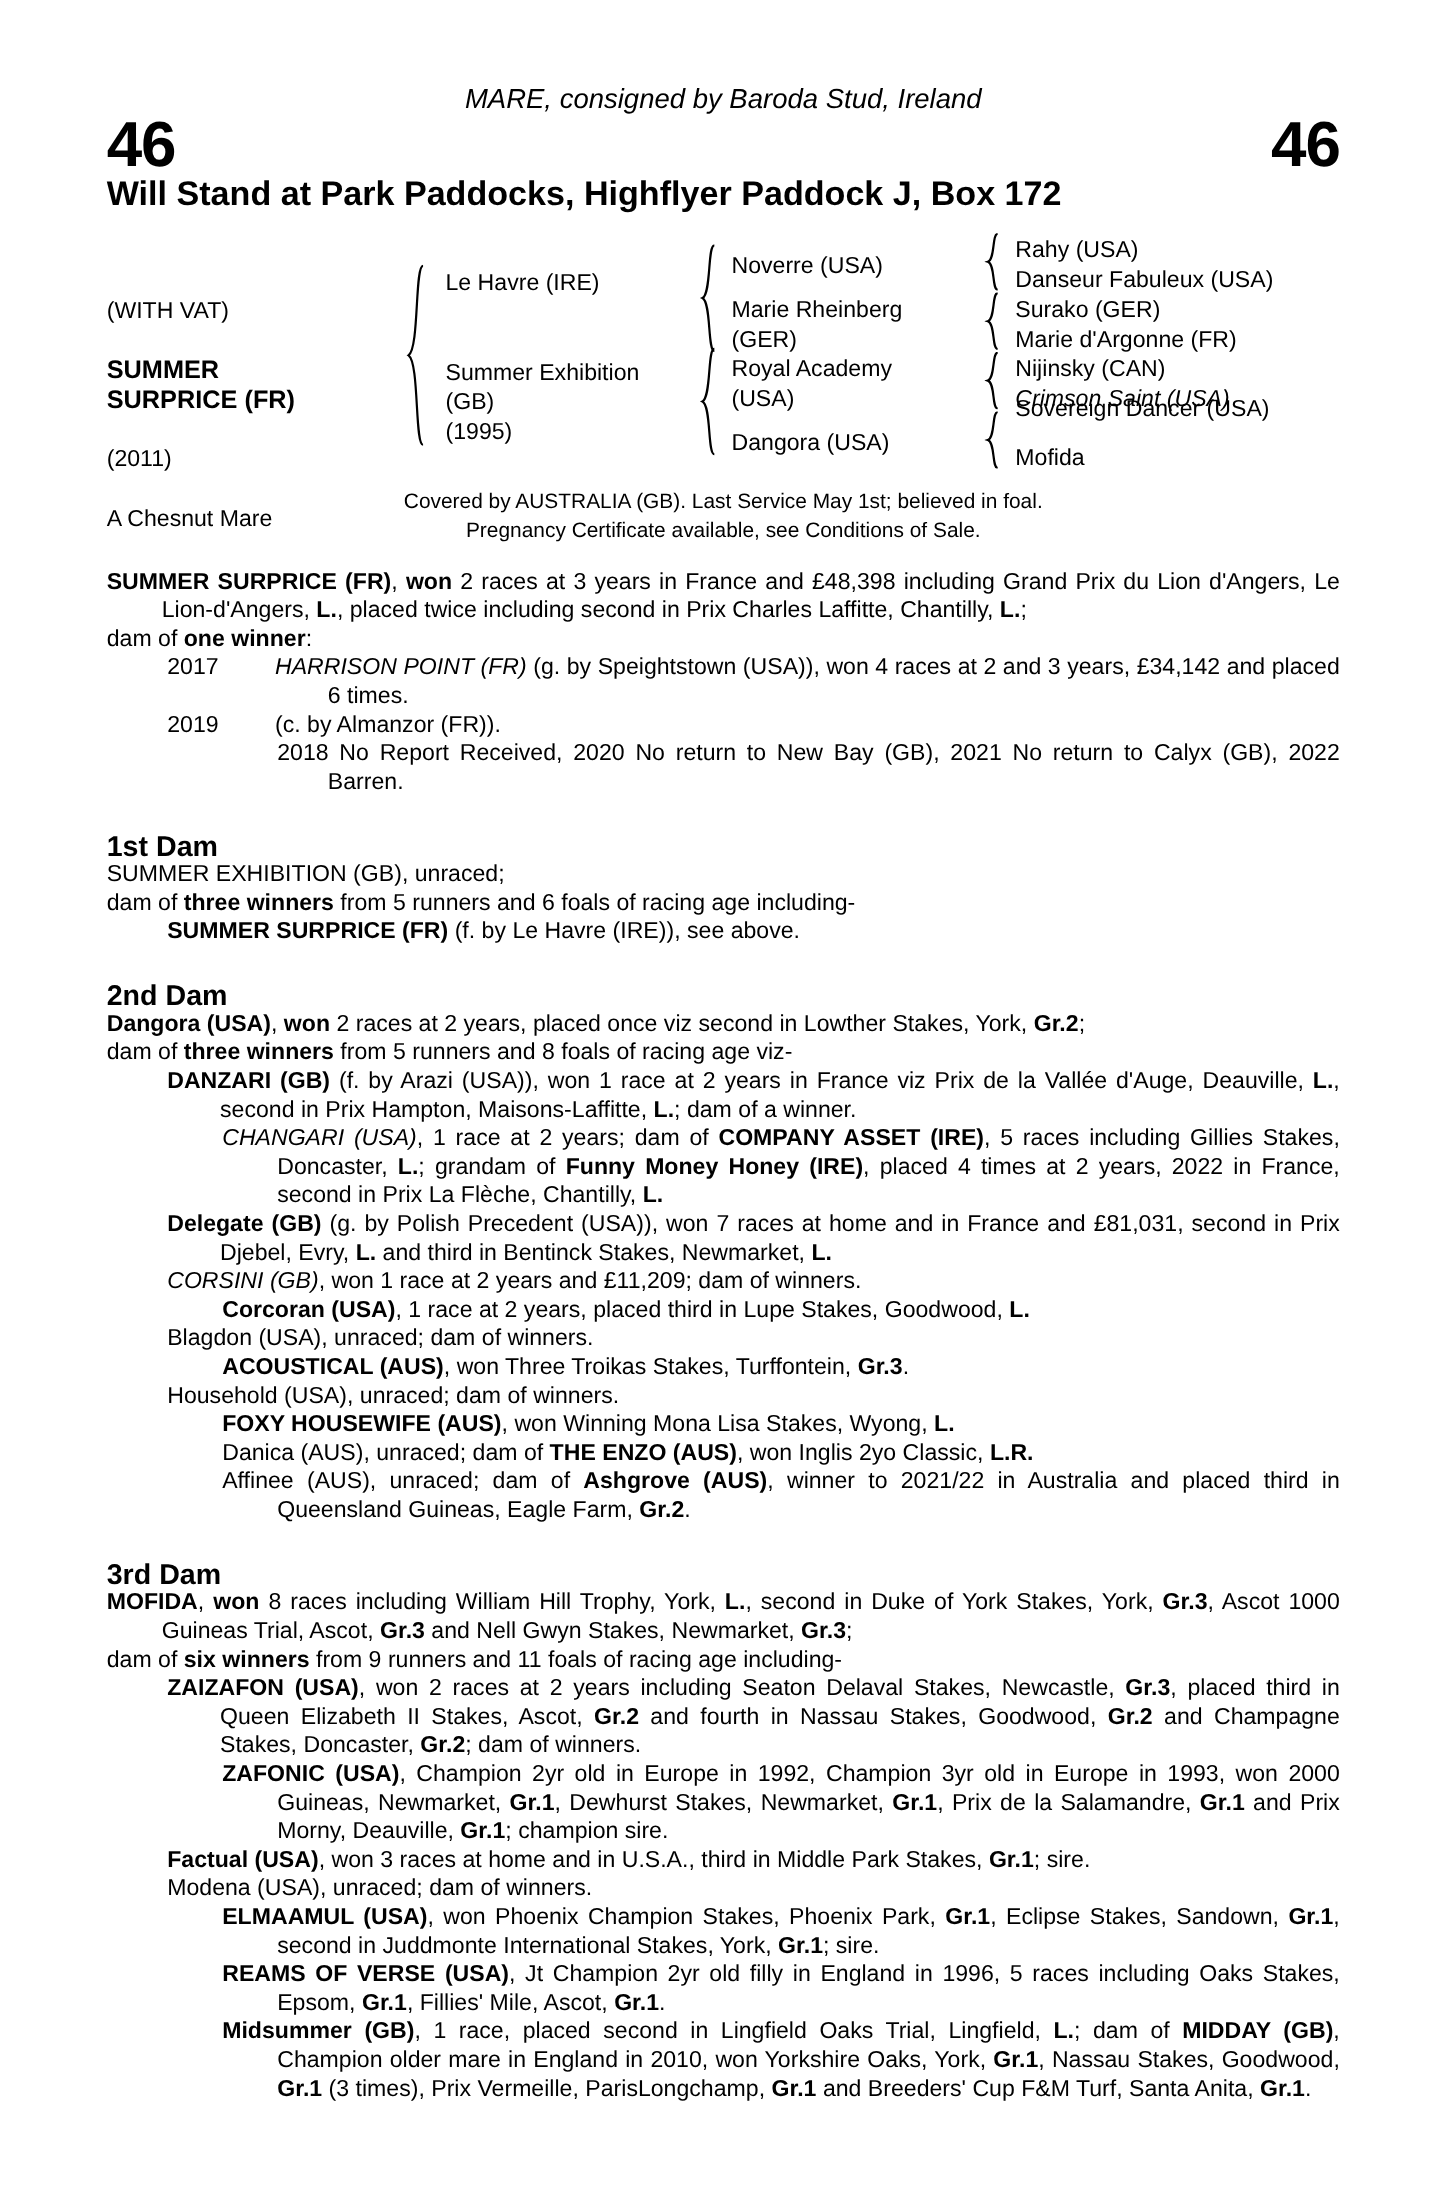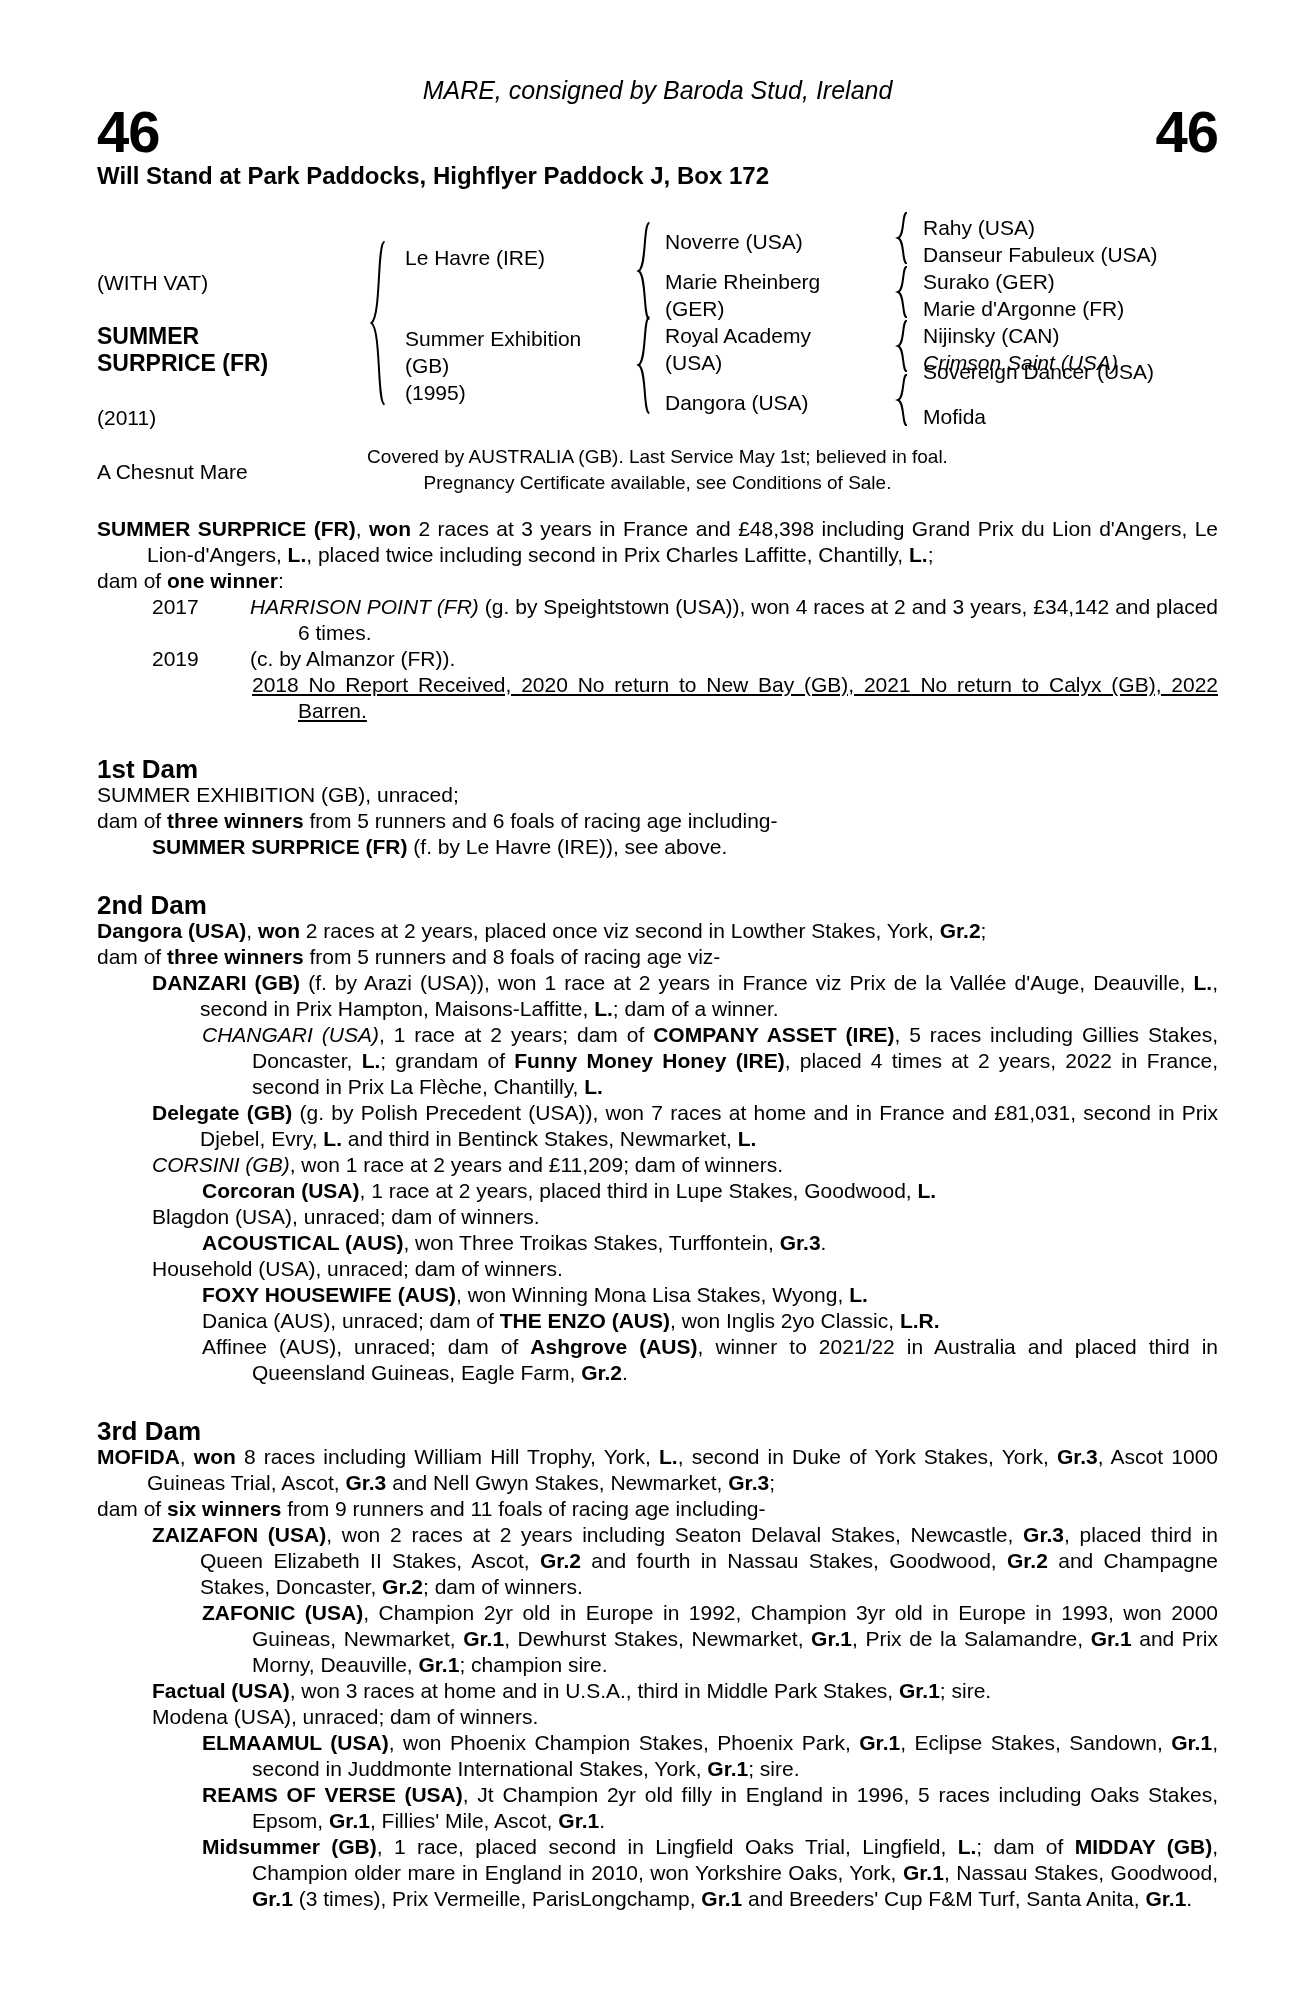--- a/index.html
+++ b/index.html
@@ -6,21 +6,21 @@
   .page{
     width:1314px;height:2000px;margin:0 auto;background:#ffffff;color:#000;
     font-family:"Liberation Sans", sans-serif;
     position:relative;box-sizing:border-box;
     padding:0 96px 0 97px;overflow:hidden;
   }
   
   .consignor{margin-top:76px;text-align:center;font-style:italic;font-size:25px;line-height:28px;}
   .lot-row{display:flex;justify-content:space-between;align-items:flex-end;margin-top:2px;height:52px;}
   .lot-num{font-weight:bold;font-size:58px;line-height:52px;letter-spacing:-1px;}
-  .stand-line{font-weight:bold;font-size:24px;line-height:28px;margin-top:4px;}
+  .stand-line{font-weight:bold;font-size:31px;line-height:28px;margin-top:4px;}
   
   .pedigree{position:relative;height:222px;margin-top:10px;font-size:21px;line-height:27px;}
   .pedigree .abs{position:absolute;white-space:pre-line;}
   .ped-subject{left:0;top:42px;width:225px;}
   .ped-name{font-weight:bold;font-size:23px;}
   .ped-sire{left:308px;top:44px;width:230px;}
   .ped-dam{left:308px;top:125px;width:230px;}
   .gp{left:568px;width:225px;}
   .ggp{left:826px;width:300px;}
   .brace{position:absolute;}
@@ -28,21 +28,21 @@
   
   .covered{margin-top:22px;text-align:center;font-size:19px;line-height:26px;}
   
   .cat-body{margin-top:20px;}
   .p{font-size:21px;line-height:26px;text-align:justify;}
   .b{font-weight:bold;}
   .i{font-style:italic;}
   .hang0{padding-left:50px;text-indent:-50px;}
   .lvl1{margin-left:55px;padding-left:48px;text-indent:-48px;}
   .lvl2{margin-left:105px;padding-left:50px;text-indent:-50px;}
-  .note{margin-left:155px;padding-left:46px;text-indent:-46px;text-decoration:underline;}
+  .note{margin-left:155px;padding-left:46px;text-indent:-46px;}
   .produce{margin-left:55px;padding-left:146px;text-indent:-146px;}
   .produce .year{display:inline-block;width:98px;text-indent:0;}
   .dam-heading{font-weight:bold;font-size:26px;line-height:26px;margin-top:32px;}
 </style>
 </head>
 <body>
 
 <div class="page">
 
   <div class="consignor">MARE, consigned by Baroda Stud, Ireland</div>

